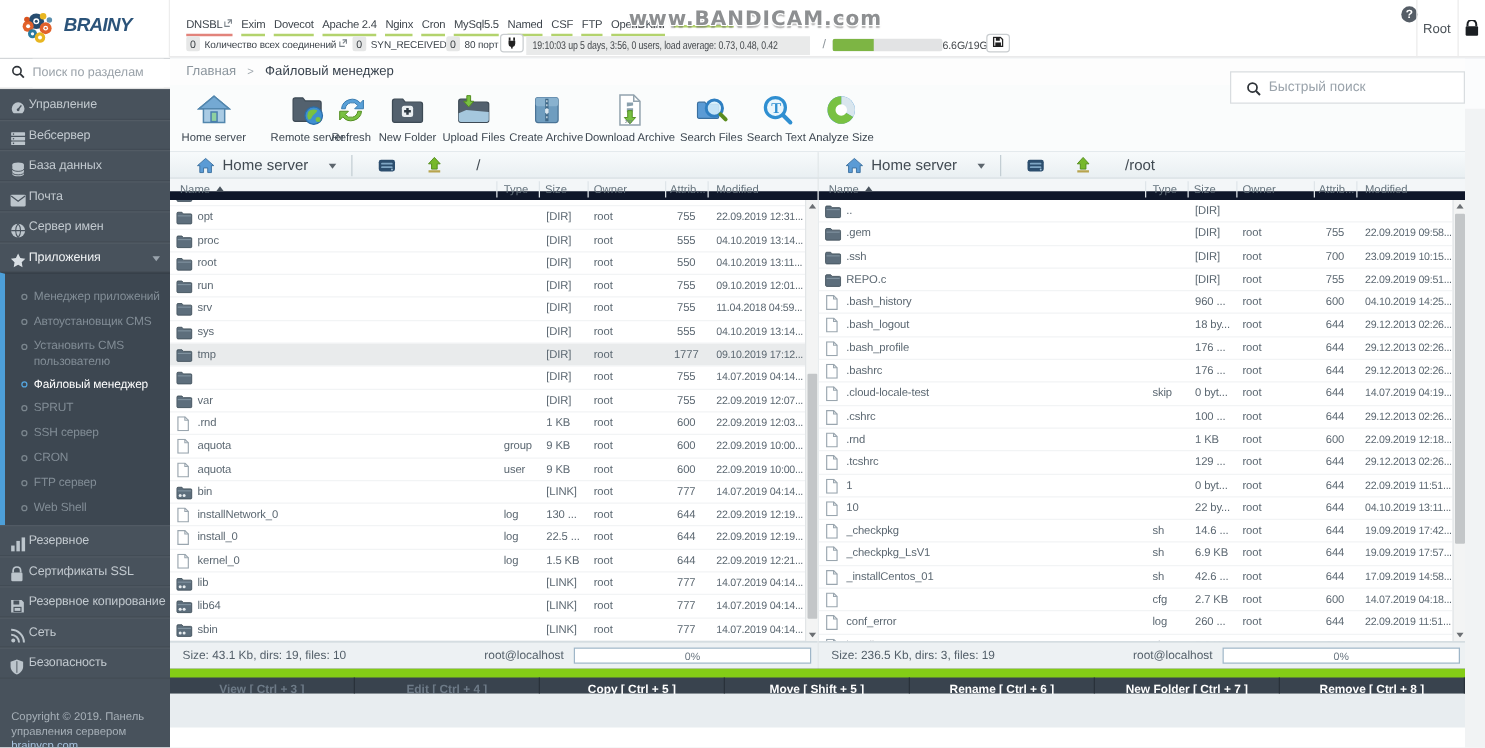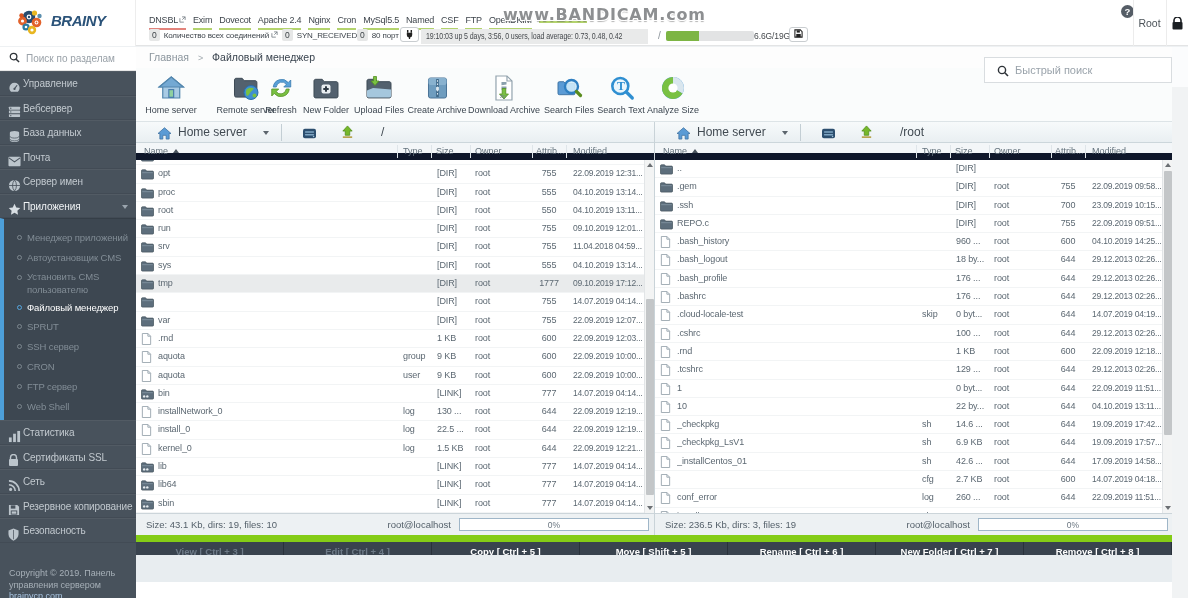--- a/index.html
+++ b/index.html
@@ -286,44 +286,44 @@
           <div class="sub-item"><span class="dot"></span><span>CRON</span></div>
           <div class="sub-item"><span class="dot"></span><span>FTP сервер</span></div>
           <div class="sub-item"><span class="dot"></span><span>Web Shell</span></div>
         </div>
         <div class="nav-item">
           <span class="nico"><svg width="13" height="13" viewBox="0 0 14 14">
               <rect x="1" y="8" width="3" height="5" fill="#bcc5cc"></rect>
               <rect x="5.5" y="4" width="3" height="9" fill="#bcc5cc"></rect>
               <rect x="10" y="1" width="3" height="12" fill="#bcc5cc"></rect>
             </svg></span>
-          <span class="nlabel">Статистика</span>
+          <span class="nlabel">Резервное</span>
         </div>
         <div class="nav-item">
           <span class="nico"><svg width="11" height="13" viewBox="0 0 11 13">
               <path d="M2.5 5V3.5a3 3 0 0 1 6 0V5" fill="none" stroke="#bcc5cc" stroke-width="1.4"></path>
               <rect x="1" y="5" width="9" height="7" rx="1" fill="#bcc5cc"></rect>
             </svg></span>
           <span class="nlabel">Сертификаты SSL</span>
-        </div>
-        <div class="nav-item">
-          <span class="nico"><svg width="13" height="13" viewBox="0 0 14 14">
-              <circle cx="2.8" cy="11.2" r="1.7" fill="#bcc5cc"></circle>
-              <path d="M1 6.2a6.8 6.8 0 0 1 6.8 6.8M1 2a11 11 0 0 1 11 11" fill="none" stroke="#bcc5cc" stroke-width="1.7"></path>
-            </svg></span>
-          <span class="nlabel">Сеть</span>
         </div>
         <div class="nav-item">
           <span class="nico"><svg width="12" height="12" viewBox="0 0 13 13">
               <path d="M1 1h9l2 2v9H1Z" fill="#bcc5cc"></path>
               <rect x="3" y="1.5" width="5" height="3.5" fill="#48525c"></rect>
               <rect x="3" y="7" width="7" height="4.5" fill="#48525c"></rect>
               <rect x="4" y="8" width="5" height="2.5" fill="#bcc5cc"></rect>
             </svg></span>
           <span class="nlabel">Резервное копирование</span>
+        </div>
+        <div class="nav-item">
+          <span class="nico"><svg width="13" height="13" viewBox="0 0 14 14">
+              <circle cx="2.8" cy="11.2" r="1.7" fill="#bcc5cc"></circle>
+              <path d="M1 6.2a6.8 6.8 0 0 1 6.8 6.8M1 2a11 11 0 0 1 11 11" fill="none" stroke="#bcc5cc" stroke-width="1.7"></path>
+            </svg></span>
+          <span class="nlabel">Сеть</span>
         </div>
         <div class="nav-item">
           <span class="nico"><svg width="11" height="13" viewBox="0 0 12 14">
               <path d="M6 0.5 11.5 2.5v4c0 3.5-2.3 6-5.5 7.2C2.8 12.5 0.5 10 0.5 6.5v-4Z" fill="#bcc5cc"></path>
               <path d="M6 2v10.2" stroke="#48525c" stroke-width="0.8"></path>
             </svg></span>
           <span class="nlabel">Безопасность</span>
         </div>
       </div>
     <div class="copyright">

